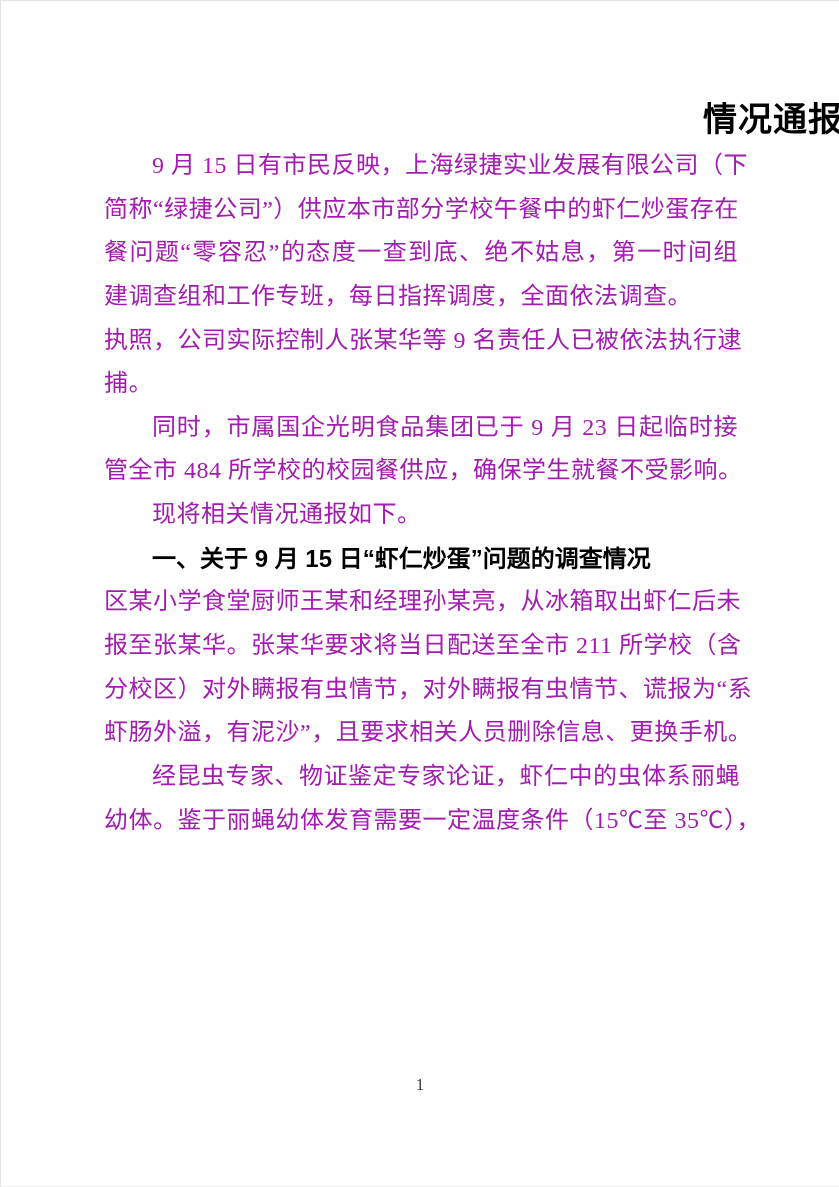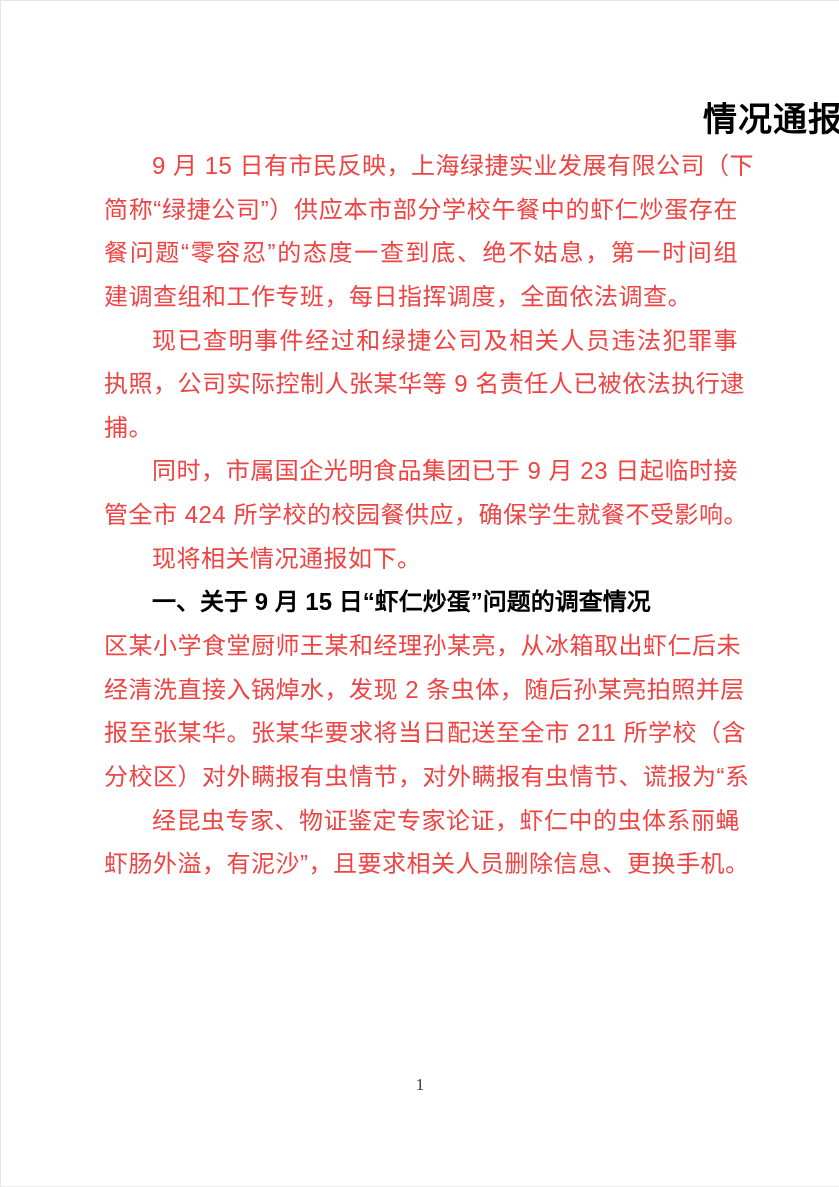--- a/index.html
+++ b/index.html
@@ -35,22 +35,22 @@
   .doc-body {
     position: absolute;
     left: 103px;
     top: 143px;
     width: 634px;
   }
   .ln {
     height: 43.65px;
     line-height: 43.65px;
     font-size: 24px;
-    color: #ef4444;
-    font-family: Liberation Sans, sans-serif;
+    color: #a21caf;
+    font-family: Liberation Serif, serif;
     white-space: nowrap;
     text-align: justify;
     text-align-last: justify;
     letter-spacing: 0.5px;
   }
   .ln.first {
     text-indent: 2em;
   }
   .ln.end {
     text-align: center;
@@ -83,36 +83,35 @@
 
   <div class="doc-title">情况通报</div>
 
   <div class="doc-body">
 
     <div class="ln first">9 月 15 日有市民反映，上海绿捷实业发展有限公司（下</div>
     <div class="ln">简称“绿捷公司”）供应本市部分学校午餐中的虾仁炒蛋存在</div>
     <div class="ln">餐问题“零容忍”的态度一查到底、绝不姑息，第一时间组</div>
     <div class="ln end">建调查组和工作专班，每日指挥调度，全面依法调查。</div>
 
-    <div class="ln first">现已查明事件经过和绿捷公司及相关人员违法犯罪事</div>
     <div class="ln">执照，公司实际控制人张某华等 9 名责任人已被依法执行逮</div>
     <div class="ln end">捕。</div>
 
     <div class="ln first">同时，市属国企光明食品集团已于 9 月 23 日起临时接</div>
-    <div class="ln end">管全市 424 所学校的校园餐供应，确保学生就餐不受影响。</div>
+    <div class="ln end">管全市 484 所学校的校园餐供应，确保学生就餐不受影响。</div>
 
     <div class="ln first end">现将相关情况通报如下。</div>
 
     <div class="ln heading first">一、关于 9 月 15 日“虾仁炒蛋”问题的调查情况</div>
 
     <div class="ln">区某小学食堂厨师王某和经理孙某亮，从冰箱取出虾仁后未</div>
-    <div class="ln">经清洗直接入锅焯水，发现 2 条虫体，随后孙某亮拍照并层</div>
     <div class="ln">报至张某华。张某华要求将当日配送至全市 211 所学校（含</div>
     <div class="ln">分校区）对外瞒报有虫情节，对外瞒报有虫情节、谎报为“系</div>
+    <div class="ln end">虾肠外溢，有泥沙”，且要求相关人员删除信息、更换手机。</div>
+
     <div class="ln first">经昆虫专家、物证鉴定专家论证，虾仁中的虫体系丽蝇</div>
-
-    <div class="ln end">虾肠外溢，有泥沙”，且要求相关人员删除信息、更换手机。</div>
+    <div class="ln end">幼体。鉴于丽蝇幼体发育需要一定温度条件（15℃至 35℃），</div>
 
   </div>
 
   <div class="page-footer">1</div>
 
 </div>
 
 </body></html>

